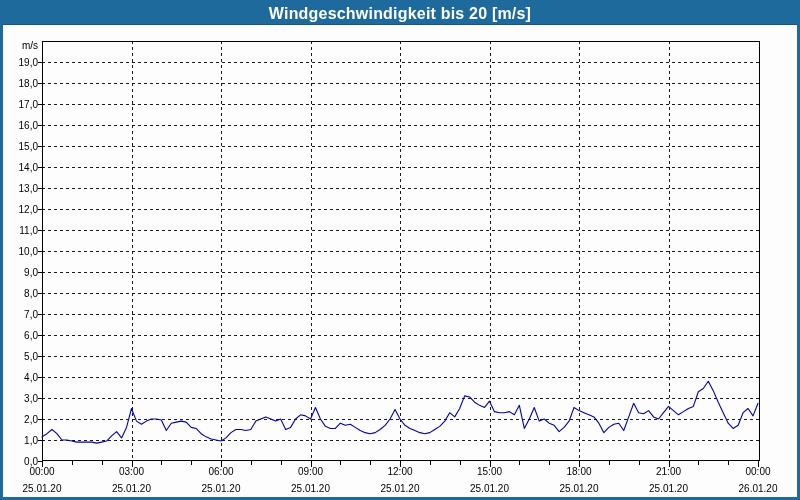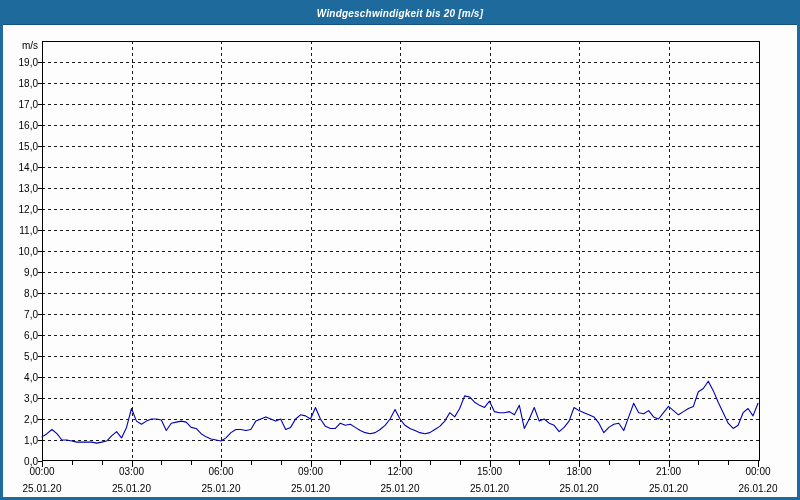--- a/index.html
+++ b/index.html
@@ -13,21 +13,21 @@
     overflow:hidden;
   }
   .titlebar{
     position:absolute;left:0;top:0;width:100%;height:22px;
     background:#1e6a9d;
     border-bottom:1px solid #155481;
     display:flex;align-items:center;justify-content:center;
     box-sizing:border-box;
   }
   .titlebar span{
-    color:#ffffff;font-size:10px;font-weight:bold;letter-spacing:0.2px;font-style:italic;
+    color:#ffffff;font-size:16px;font-weight:bold;letter-spacing:0.2px;
   }
   svg.chart{position:absolute;left:0;top:0;}
   text{font-family:"Liberation Sans","DejaVu Sans",sans-serif;}
 </style>
 </head>
 <body>
 
 <div class="frame">
   <div class="titlebar">
     <span>Windgeschwindigkeit bis 20 [m/s]</span>

